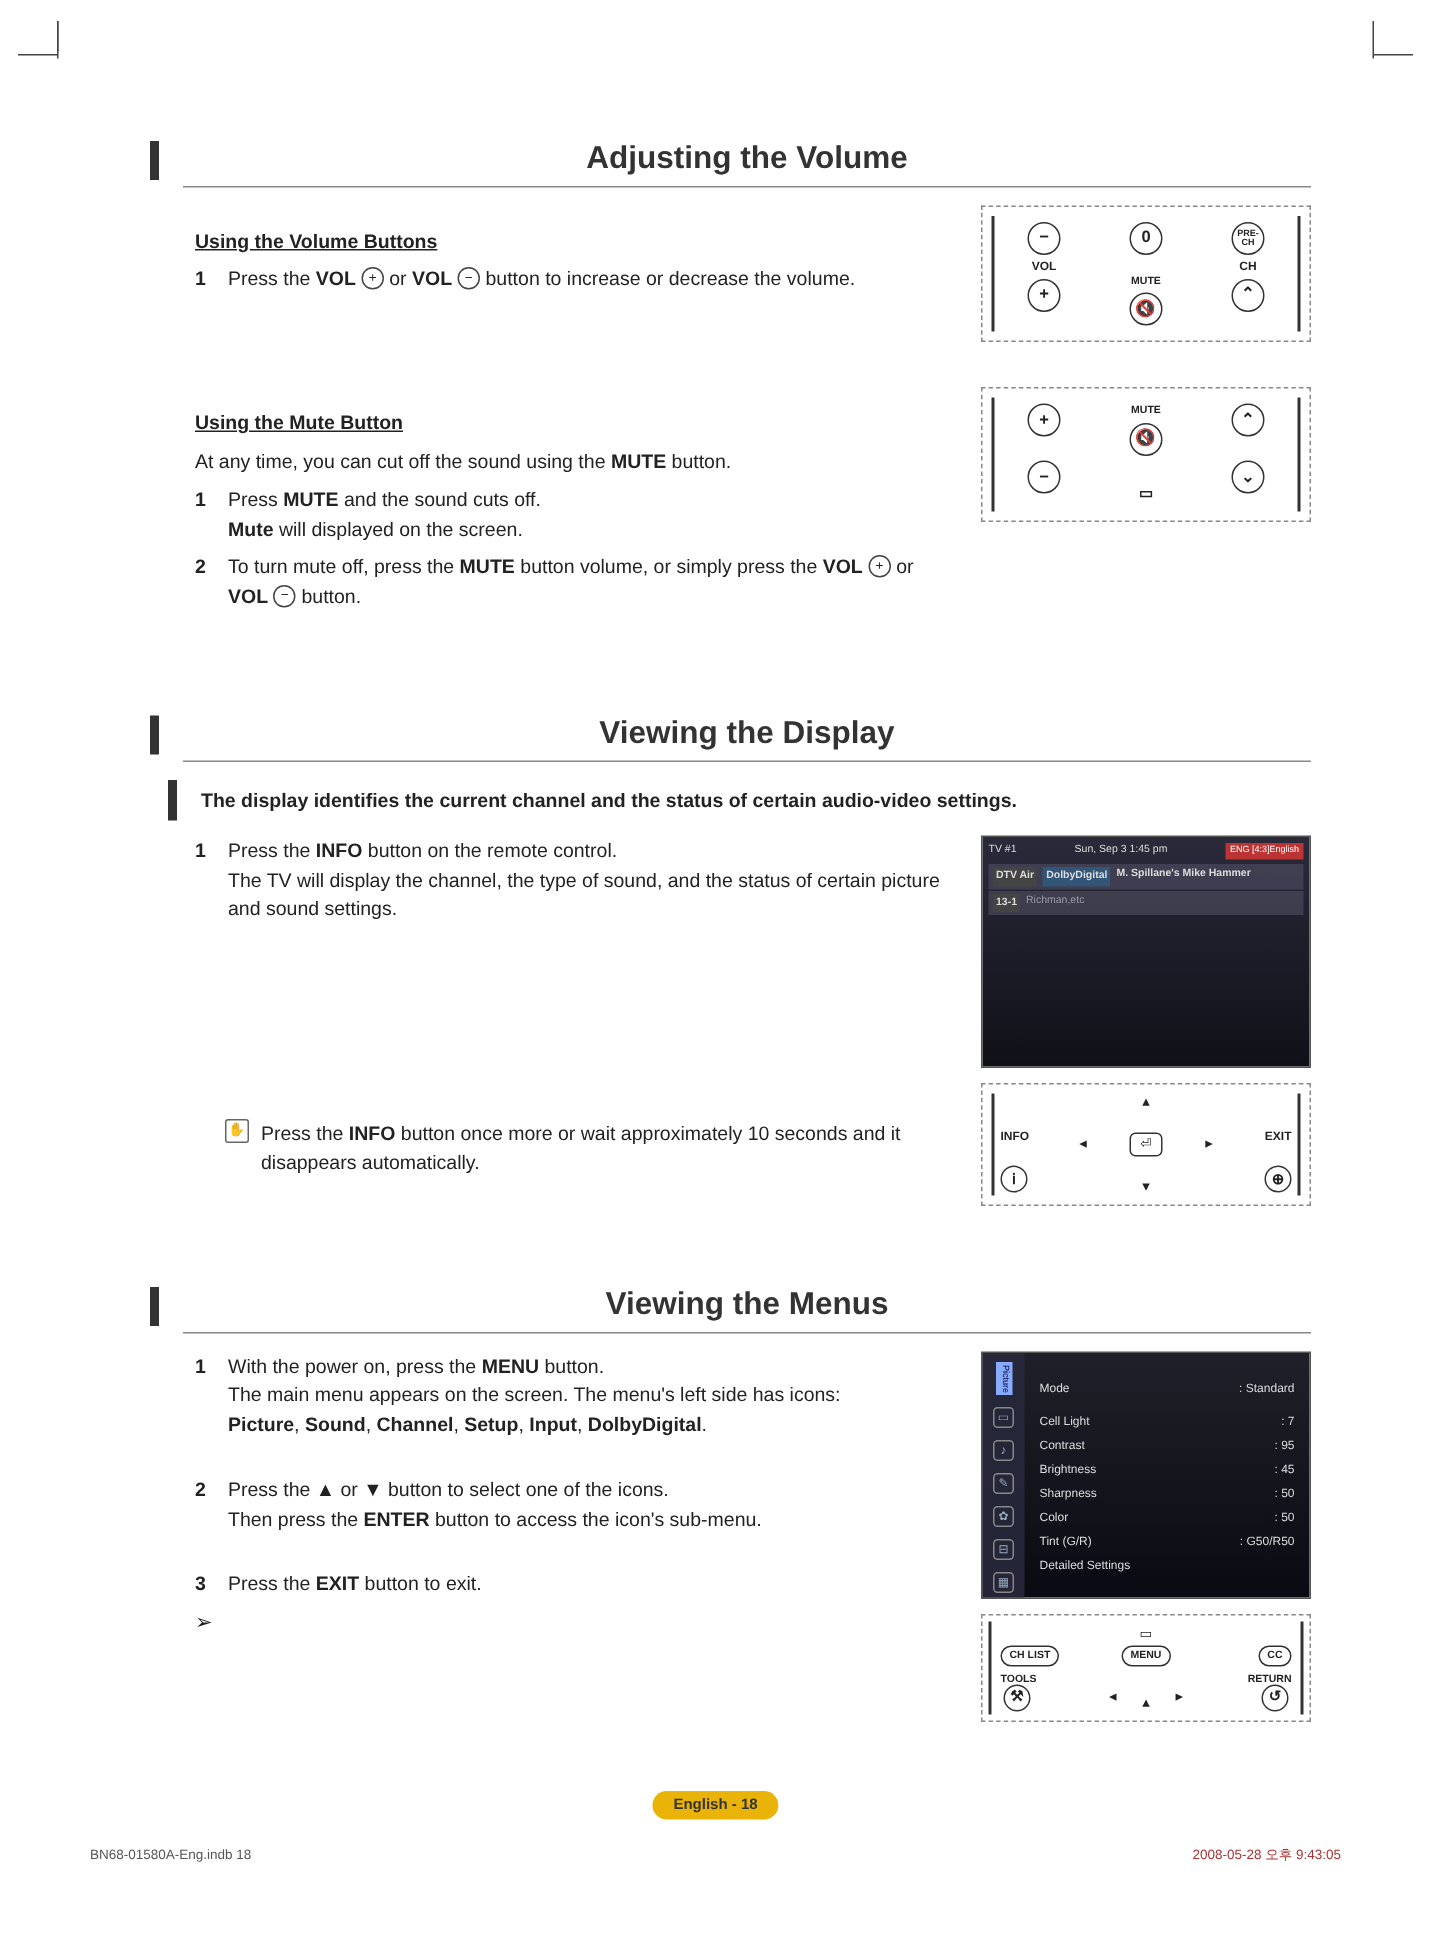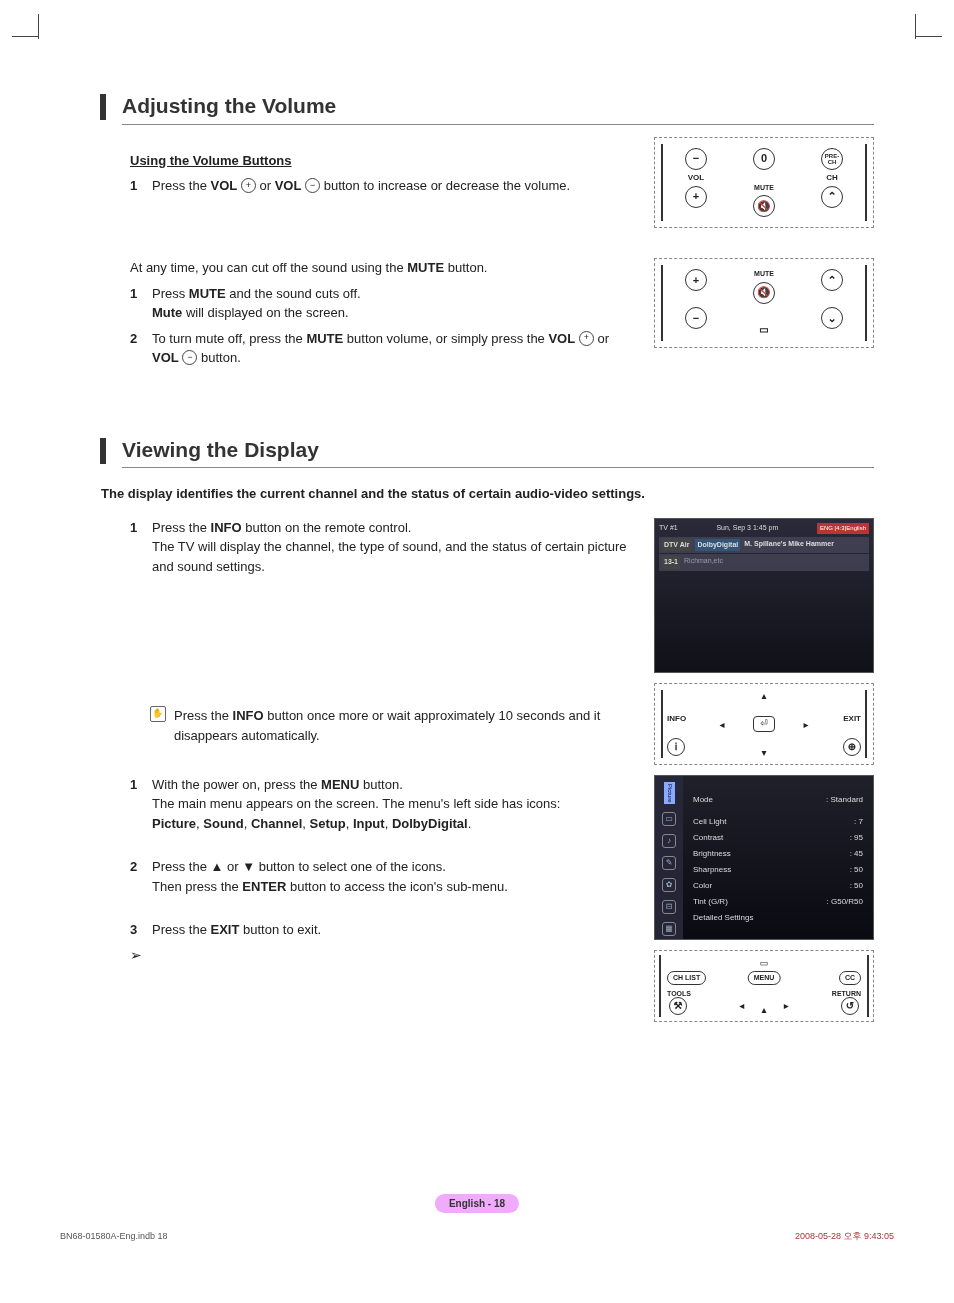--- a/index.html
+++ b/index.html
@@ -27,23 +27,23 @@
     padding: 90px 80px 40px 100px;
   }
   .section-title-row {
     display: flex; align-items: center; margin-bottom: 12px;
   }
   .bar {
     width: 6px; height: 26px; background: #333; margin-right: 16px;
   }
   .section-title {
     font-size: 21px; font-weight: bold; color: #333;
-    border-bottom: 1px solid #888; flex: 1; padding-bottom: 2px;
-  }
-  .sub-bar-row { display:flex; align-items: stretch; margin: 10px 0 8px 1px; flex-direction: column;}
+    border-bottom: 1px solid #888; flex: 1; padding-bottom: 2px; text-align: center;
+  }
+  .sub-bar-row { display:flex; align-items: stretch; margin: 10px 0 8px 12px;}
   .sub-bar { width:6px; background:#333; margin-right:16px;}
   .sub-intro { font-weight:bold; font-size:13px; padding:4px 0;}
   .subsection {
     font-weight: bold; text-decoration: underline; margin: 14px 0 6px 30px;
   }
   .content-row {
     display: flex; align-items: flex-start; gap: 18px;
   }
   .text-col { flex: 1; }
   .fig-col { width: 220px; flex-shrink:0; }
@@ -95,21 +95,21 @@
   .menu-ic { width:14px; height:14px; border:1px solid #888; border-radius:3px; font-size:8px; display:flex; align-items:center; justify-content:center; color:#9ab;}
   .menu-main { flex:1; padding:16px 10px 6px 10px;}
   .menu-item { display:flex; justify-content:space-between; padding:2px 0;}
   .menu-remote {
     border:1px dashed #888; padding:4px; height:72px; margin-top:10px;
   }
   .menu-remote-inner { position:relative; height:100%; border-left:2px solid #333; border-right:2px solid #333;}
   .pill { border:1.3px solid #333; border-radius:10px; padding:1px 5px; font-size:7px; font-weight:bold; display:inline-block;}
   .footer-pg {
     position:absolute; left:50%; transform:translateX(-50%); bottom:90px;
-    background:#f0abfc; border-radius:10px; padding:2px 14px; font-size:10px; font-weight:bold; color:#333;
+    background:#eab308; border-radius:10px; padding:2px 14px; font-size:10px; font-weight:bold; color:#333;
   }
   .footer-left { position:absolute; left:60px; bottom:60px; font-size:9px; color:#555;}
   .footer-right { position:absolute; right:60px; bottom:60px; font-size:9px; color:#a33;}
   .plain { margin-left:30px; }
   b { font-weight:bold; }
 </style>
 </head>
 <body>
 
 <div class="crop-tl"></div>
@@ -159,20 +159,21 @@
             <span>CH</span>
             <span class="btn-c">⌃</span>
           </div>
         </div>
       </div>
     </div>
   </div>
 
   <div class="content-row" style="margin-top:30px">
     <div class="text-col">
+      <div class="subsection">Using the Mute Button</div>
       <div class="plain">
         <span>At any time, you can cut off the sound using the </span><b>MUTE</b><span> button.</span>
       </div>
       <ol class="steps" style="margin-top:6px">
         <li>
           <span class="num">1</span>
           <span class="body">
             <span>Press </span><b>MUTE</b><span> and the sound cuts off.</span><br>
             <b>Mute</b><span> will displayed on the screen.</span>
           </span>
@@ -266,20 +267,24 @@
           <div class="nav-dir" style="right:28%; top:50%; transform:translateY(-50%)">▸</div>
           <div class="nav-lbl" style="left:4px; top:34%">INFO</div>
           <div class="nav-lbl" style="right:4px; top:34%">EXIT</div>
           <span class="btn-c" style="position:absolute; left:4px; bottom:2px; width:18px;height:18px;font-size:10px">ℹ</span>
           <span class="btn-c" style="position:absolute; right:4px; bottom:2px; width:18px;height:18px;font-size:10px">⊕</span>
         </div>
       </div>
     </div>
   </div>
 
+  <div class="section-title-row" style="margin-top:50px">
+    <div class="bar"></div>
+    <div class="section-title">Viewing the Menus</div>
+  </div>
 
   <div class="content-row" style="margin-top:10px">
     <div class="text-col">
       <ol class="steps">
         <li>
           <span class="num">1</span>
           <span class="body">
             <span>With the power on, press the </span><b>MENU</b><span> button.</span><br>
             <span>The main menu appears on the screen. The menu's left side has icons:</span><br>
             <b>Picture</b><span>, </span><b>Sound</b><span>, </span><b>Channel</b><span>, </span><b>Setup</b><span>, </span><b>Input</b><span>, </span><b>DolbyDigital</b><span>.</span>

